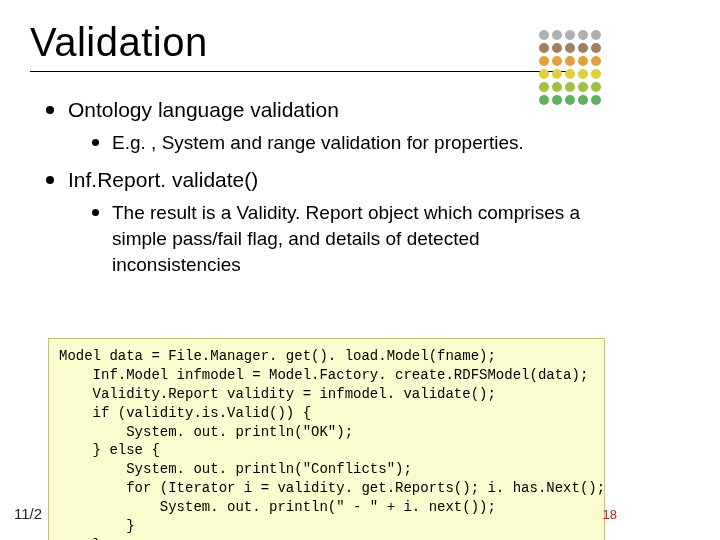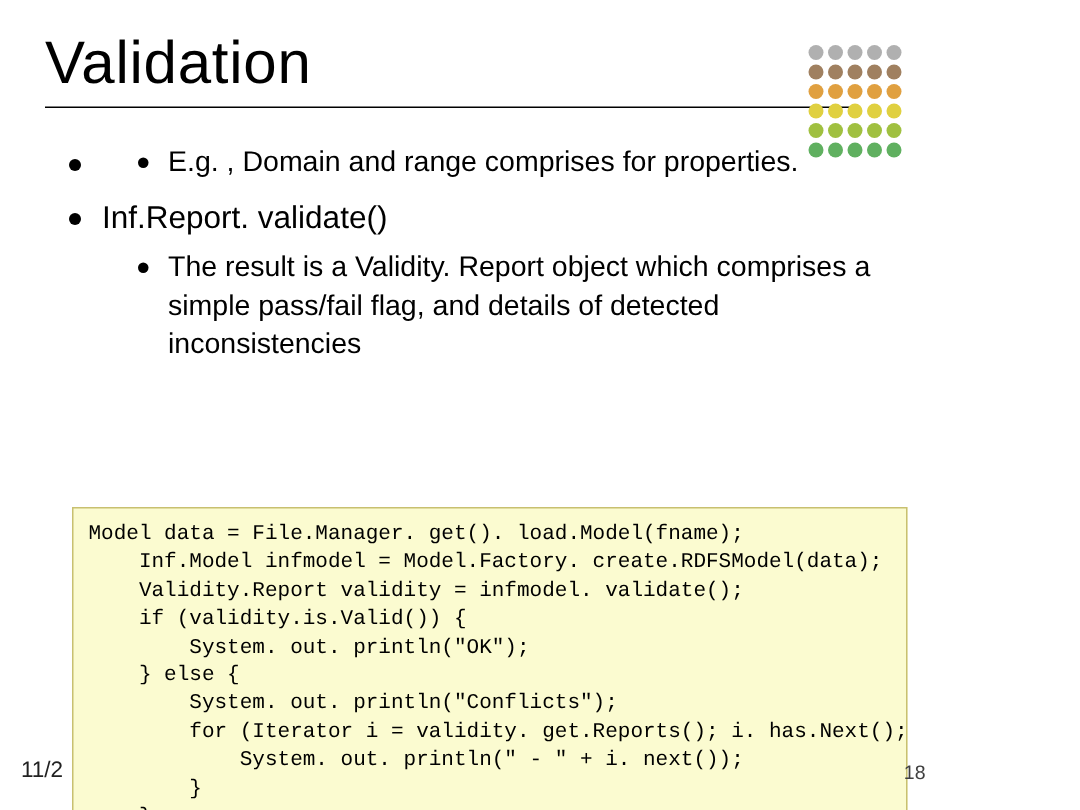--- a/index.html
+++ b/index.html
@@ -116,21 +116,21 @@
     left: 14px;
     bottom: 18px;
     font-size: 15px;
     color: #222;
   }
   .footer-right {
     position: absolute;
     right: 12px;
     bottom: 18px;
     font-size: 13px;
-    color: #404040;
+    color: #b91c1c;
   }
 </style>
 </head>
 <body>
 
 <div class="slide">
 
   <div class="deco" id="deco">
       <div class="d c-gray"></div>
       <div class="d c-gray"></div>
@@ -162,23 +162,24 @@
       <div class="d c-green"></div>
       <div class="d c-green"></div>
       <div class="d c-green"></div>
     </div>
 
   <h1 class="title">Validation</h1>
   <hr class="rule">
 
   <ul class="top">
     <li>
+      <span>Ontology language validation</span>
       <ul class="sub">
         <li>
-          <span>E.g. , Domain and range comprises for properties.</span>
+          <span>E.g. , System and range validation for properties.</span>
         </li>
       </ul>
     </li>
     <li>
       <span>Inf.Report. validate()</span>
       <ul class="sub">
         <li>
           <span>The result is a Validity. Report object which comprises a simple pass/fail flag, and details of detected inconsistencies</span>
         </li>
       </ul>

